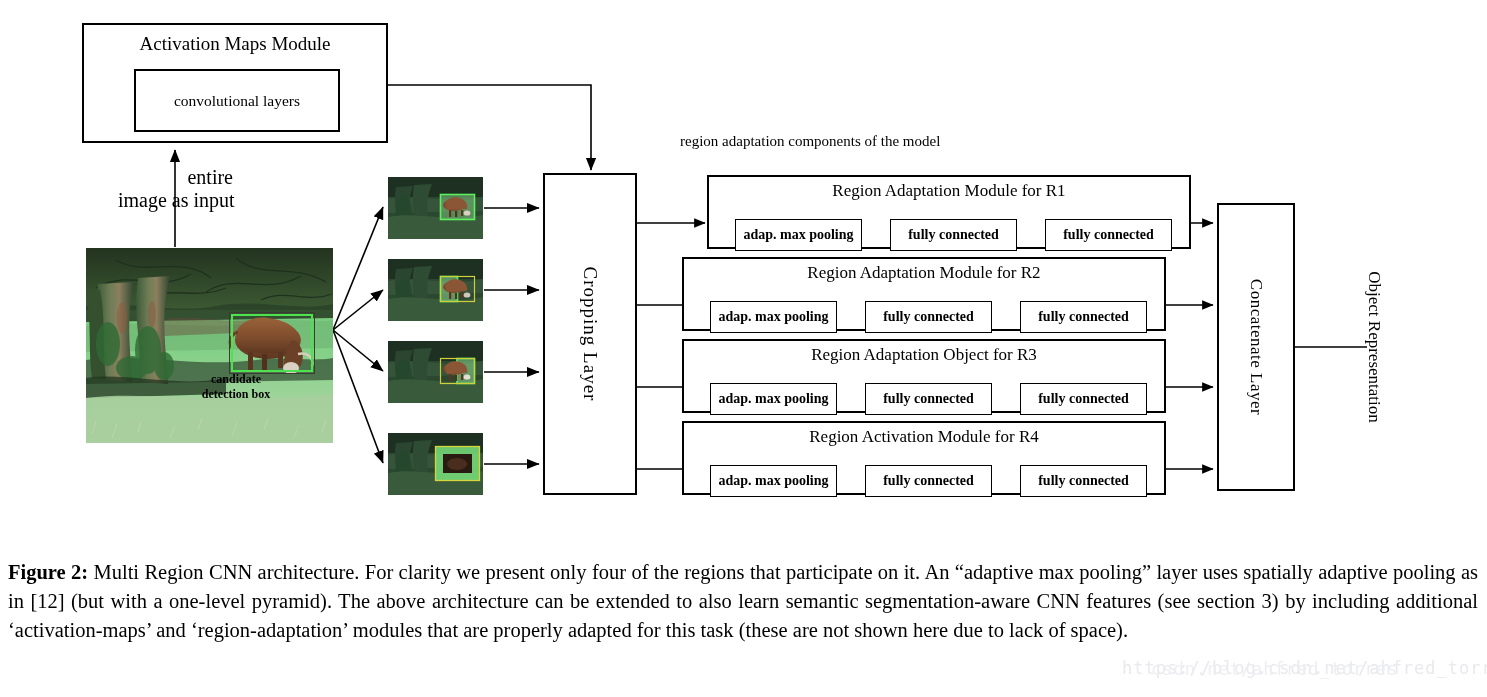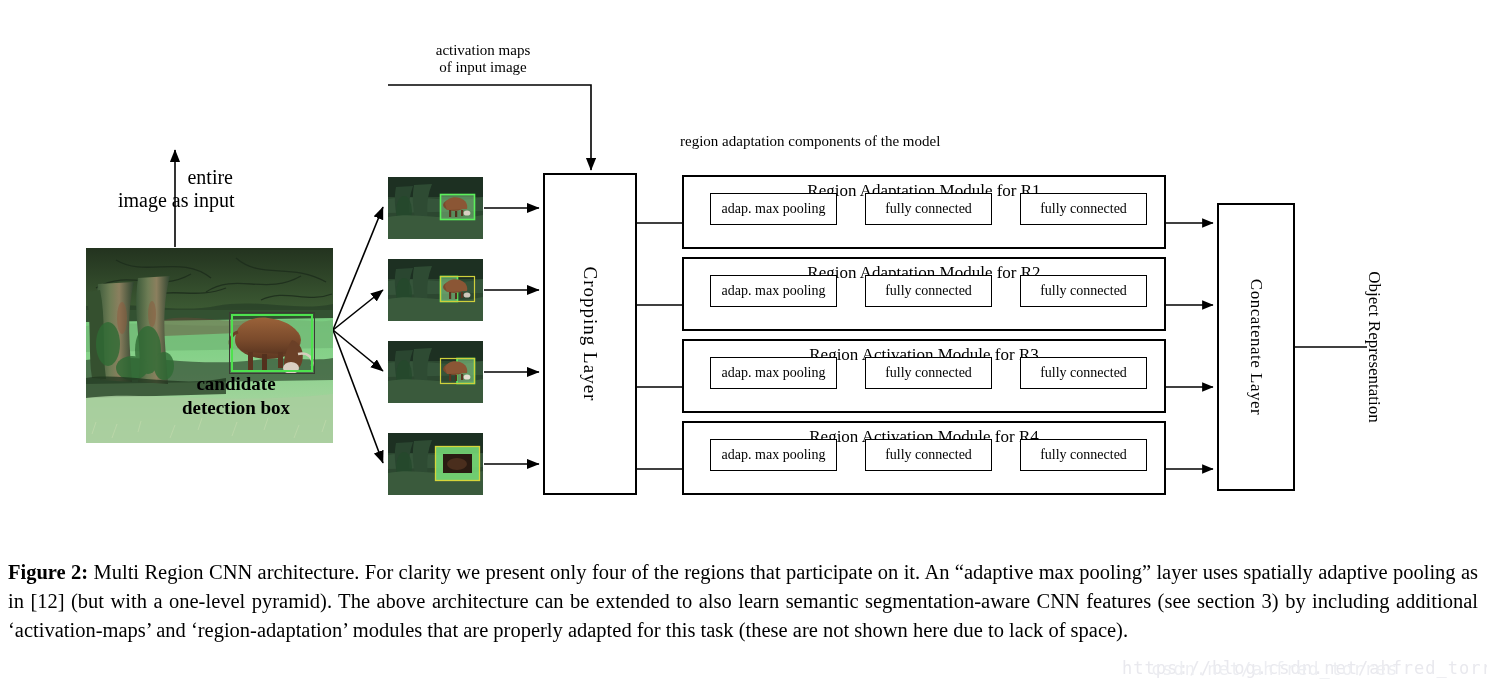--- a/index.html
+++ b/index.html
@@ -20,44 +20,44 @@
   #act-module-title{left:0;top:8px;width:100%;font-size:19px;text-align:center;}
   #conv-box{left:50px;top:44px;width:206px;height:63px;border-width:2px;}
   #conv-label{font-size:15.5px;}
 
   
   #input-photo{position:absolute;left:86px;top:248px;width:247px;height:195px;overflow:hidden;}
   .photo-canvas{position:absolute;inset:0;}
 
   #cand-box-outer{position:absolute;left:143px;top:64px;width:86px;height:62px;border:1.5px solid #3b3b33;box-sizing:border-box;}
   #cand-box-inner{position:absolute;left:145px;top:66px;width:82px;height:58px;border:2px solid #4ee24e;box-sizing:border-box;}
-  #cand-caption{left:146px;top:372px;width:180px;font-size:19px;font-weight:bold;text-align:center;line-height:1.25;}
+  #cand-caption{left:146px;top:372px;width:180px;font-size:12px;font-weight:bold;text-align:center;line-height:1.25;}
 
   
   .thumb{position:absolute;width:95px;height:62px;overflow:hidden;}
   #thumb1{left:388px;top:177px;}
   #thumb2{left:388px;top:259px;}
   #thumb3{left:388px;top:341px;}
   #thumb4{left:388px;top:433px;}
   #thumbs-caption{left:378px;top:500px;width:120px;font-size:14.5px;text-align:center;line-height:1.3;}
 
   
   #crop-layer{left:543px;top:173px;width:94px;height:322px;border-width:2px;}
   #crop-layer-label{
     position:absolute;left:50%;top:50%;
     transform:translate(-50%,-50%) rotate(90deg);
     font-size:19px;white-space:nowrap;letter-spacing:1px;
   }
 
   
   .ram{left:682px;width:484px;height:74px;border-width:2.5px;}
-  #ram1{top:175px;} #ram2{top:257px;padding-left:32px;} #ram3{top:339px;} #ram4{top:421px;}
+  #ram1{top:175px;margin-left:25px;} #ram2{top:257px;padding-left:32px;} #ram3{top:339px;} #ram4{top:421px;}
   .ram-title{position:absolute;left:0;top:4px;width:100%;font-size:17px;text-align:center;}
-  .ram-inner{position:absolute;top:16px;height:32px;border:1.5px solid #000;background:#fff;box-sizing:border-box;
-             display:flex;align-items:center;justify-content:center;font-size:14px;}
+  .ram-inner{position:absolute;top:42px;height:32px;border:1.5px solid #000;background:#fff;box-sizing:border-box;
+             display:flex;align-items:center;justify-content:center;font-size:14px;font-weight:bold;}
   .ram-inner.i0{left:26px;width:127px;}
   .ram-inner.i1{left:181px;width:127px;}
   .ram-inner.i2{left:336px;width:127px;}
 
   #ram-group-label{left:680px;top:133px;width:490px;font-size:15px;text-align:left;}
 
   
   #concat-layer{left:1217px;top:203px;width:78px;height:288px;border-width:2.5px;}
   #concat-label{
     position:absolute;left:50%;top:50%;
@@ -132,23 +132,28 @@
 
       <path d="M1145,223 L1213,223" marker-end="url(#ahs)"></path>
       <path d="M1145,305 L1213,305" marker-end="url(#ahs)"></path>
       <path d="M1145,387 L1213,387" marker-end="url(#ahs)"></path>
       <path d="M1145,469 L1213,469" marker-end="url(#ahs)"></path>
 
       <path d="M1295,347 L1367,347"></path>
     </g>
   </svg>
 
+  <div class="box" id="act-module">
+    <div class="lbl" id="act-module-title">Activation Maps Module</div>
+    <div class="box thin ctr" id="conv-box">
+      <span id="conv-label">convolutional layers</span>
+    </div>
+  </div>
 
   <div class="lbl" style="left:118px;top:166px;width:115px;font-size:20px;text-align:right;">entire<br>image as input</div>
-  <div class="lbl" style="left:418px;top:42px;width:130px;font-size:15px;text-align:center;">activation maps<br>of input image</div>
 
   <div id="input-photo">
     <svg class="photo-canvas" viewBox="0 0 247 195" preserveAspectRatio="none">
       <defs>
         <linearGradient id="gsky" x1="0" y1="0" x2="0" y2="1">
           <stop offset="0" stop-color="#23331f"></stop>
             <stop offset="1" stop-color="#3c5a33"></stop>
         </linearGradient>
         <linearGradient id="ggrass" x1="0" y1="0" x2="0" y2="1">
           <stop offset="0" stop-color="#63c06d"></stop>
@@ -323,21 +328,21 @@
   </div>
 
   <div class="box ram" id="ram2">
     <div class="ram-title">Region Adaptation Module for R2</div>
     <div class="ram-inner i0">adap. max pooling</div>
     <div class="ram-inner i1">fully connected</div>
     <div class="ram-inner i2">fully connected</div>
   </div>
 
   <div class="box ram" id="ram3">
-    <div class="ram-title">Region Activation Module for R3</div>
+    <div class="ram-title">Region Adaptation Object for R3</div>
     <div class="ram-inner i0">adap. max pooling</div>
     <div class="ram-inner i1">fully connected</div>
     <div class="ram-inner i2">fully connected</div>
   </div>
 
   <div class="box ram" id="ram4">
     <div class="ram-title">Region Activation Module for R4</div>
     <div class="ram-inner i0">adap. max pooling</div>
     <div class="ram-inner i1">fully connected</div>
     <div class="ram-inner i2">fully connected</div>

